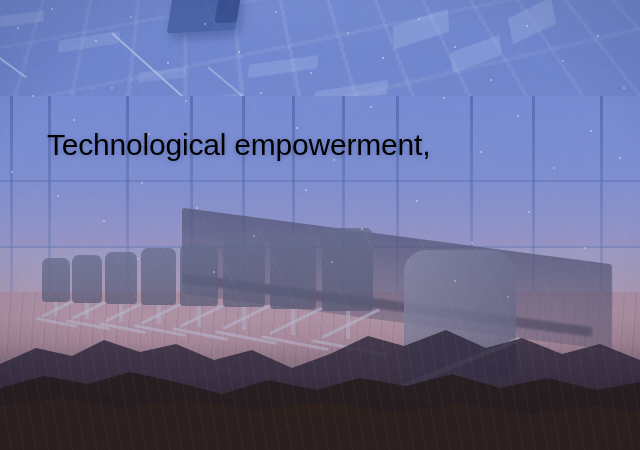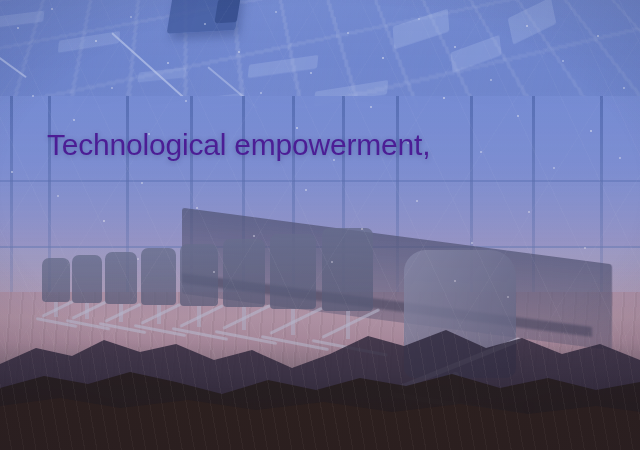--- a/index.html
+++ b/index.html
@@ -239,21 +239,21 @@
     line-height: 1.18;
     color: #ffffff;
     letter-spacing: -.1px;
     text-shadow: 0 1px 4px rgba(40,50,100,.35);
   }
   .subhead {
     margin: 21px 0 0 9px;
     font-size: 30px;
     font-weight: 400;
     line-height: 1.32;
-    color: #4c1d95;
+    color: #000000;
     letter-spacing: -.2px;
     text-shadow: 0 1px 5px rgba(40,50,100,.35);
   }
 </style>
 </head>
 <body>
 
 <div id="stage">
 
   <div class="layer room-base">

